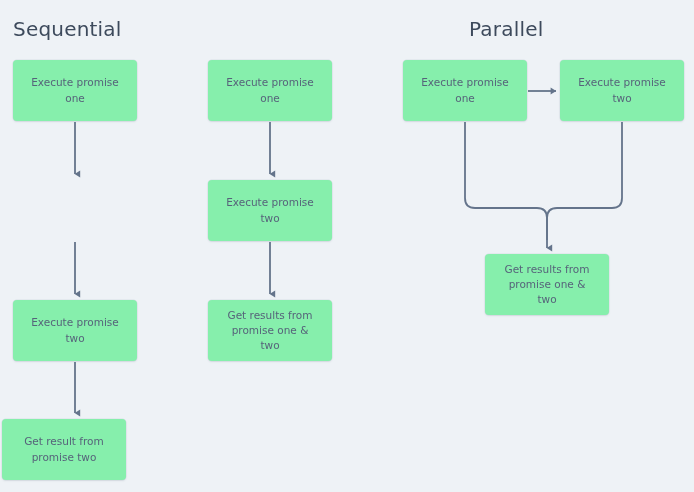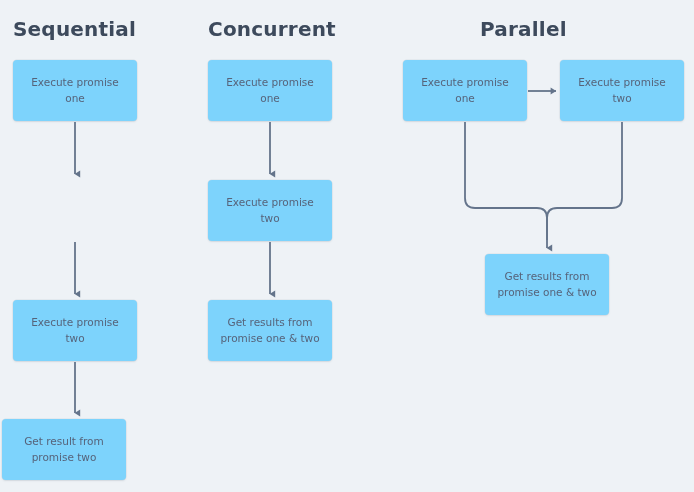--- a/index.html
+++ b/index.html
@@ -15,39 +15,39 @@
   }
   #canvas {
     position: relative;
     width: 694px;
     height: 492px;
     background: #eef2f6;
   }
   .col-title {
     position: absolute;
     font-size: 20px;
-    font-weight: 700;
+    font-weight: 400;
     color: #3d4a5c;
     letter-spacing: 0.2px;
     white-space: nowrap;
     line-height: 1;
   }
   .node {
     position: absolute;
     width: 124px;
     height: 61px;
-    background: #7dd3fc;
+    background: #86efac;
     border-radius: 4px;
     box-shadow: 0 1px 2px rgba(45,62,80,0.10), 0 0 0 0.5px rgba(190,203,215,0.45);
     display: flex;
     align-items: center;
     justify-content: center;
     text-align: center;
     box-sizing: border-box;
-    padding: 4px 8px;
+    padding: 4px 16px;
   }
   .node-label {
     font-size: 10.5px;
     line-height: 1.45;
     color: #56637a;
     font-weight: 400;
   }
   .svg-layer {
     position: absolute;
     left: 0;
@@ -70,35 +70,34 @@
 
 
   <div class="node" style="left:13px; top:300px;">
     <span class="node-label">Execute promise two</span>
   </div>
 
   <div class="node" style="left:2px; top:419px;">
     <span class="node-label">Get result from promise two</span>
   </div>
 
-  <div class="col-title" style="left:208px; top:19px;">Concurrent</div>
 
   <div class="node" style="left:208px; top:60px;">
     <span class="node-label">Execute promise one</span>
   </div>
 
   <div class="node" style="left:208px; top:180px;">
     <span class="node-label">Execute promise two</span>
   </div>
 
   <div class="node" style="left:208px; top:300px;">
     <span class="node-label">Get results from promise one &amp; two</span>
   </div>
 
-  <div class="col-title" style="left:480px; top:19px;">Parallel</div>
+  <div class="col-title" style="left:469px; top:19px;">Parallel</div>
 
   <div class="node" style="left:403px; top:60px;">
     <span class="node-label">Execute promise one</span>
   </div>
 
   <div class="node" style="left:560px; top:60px;">
     <span class="node-label">Execute promise two</span>
   </div>
 
   <div class="node" style="left:485px; top:254px;">

